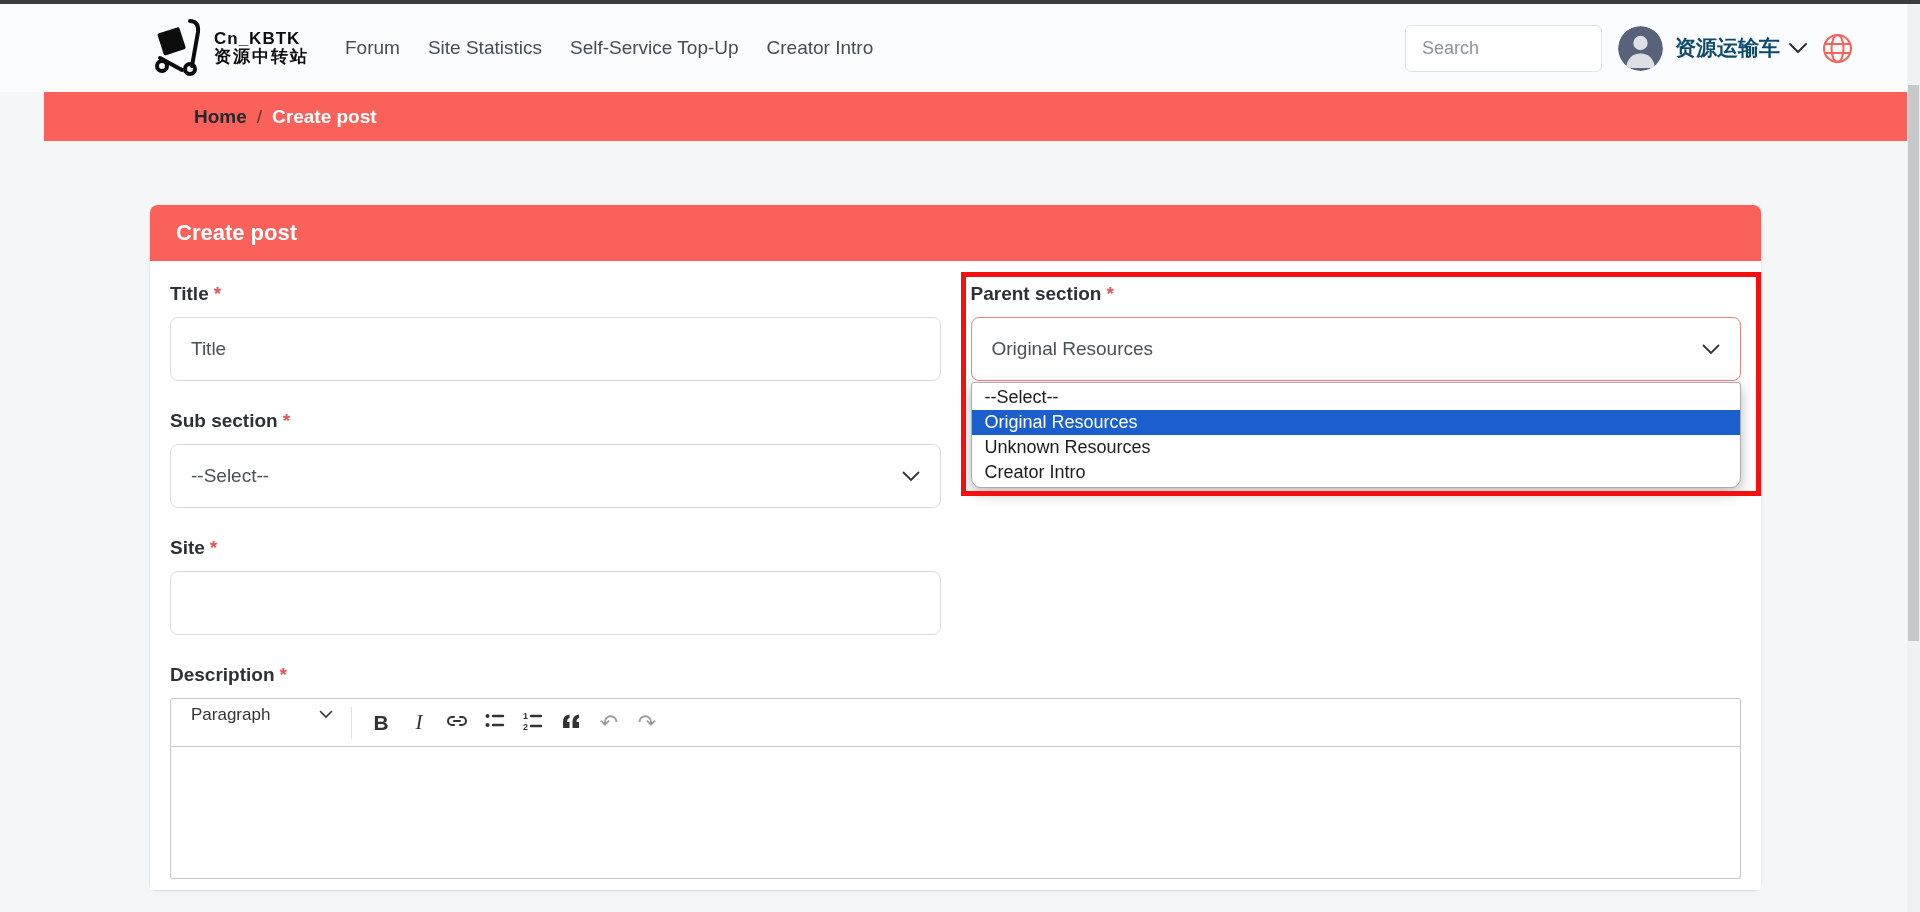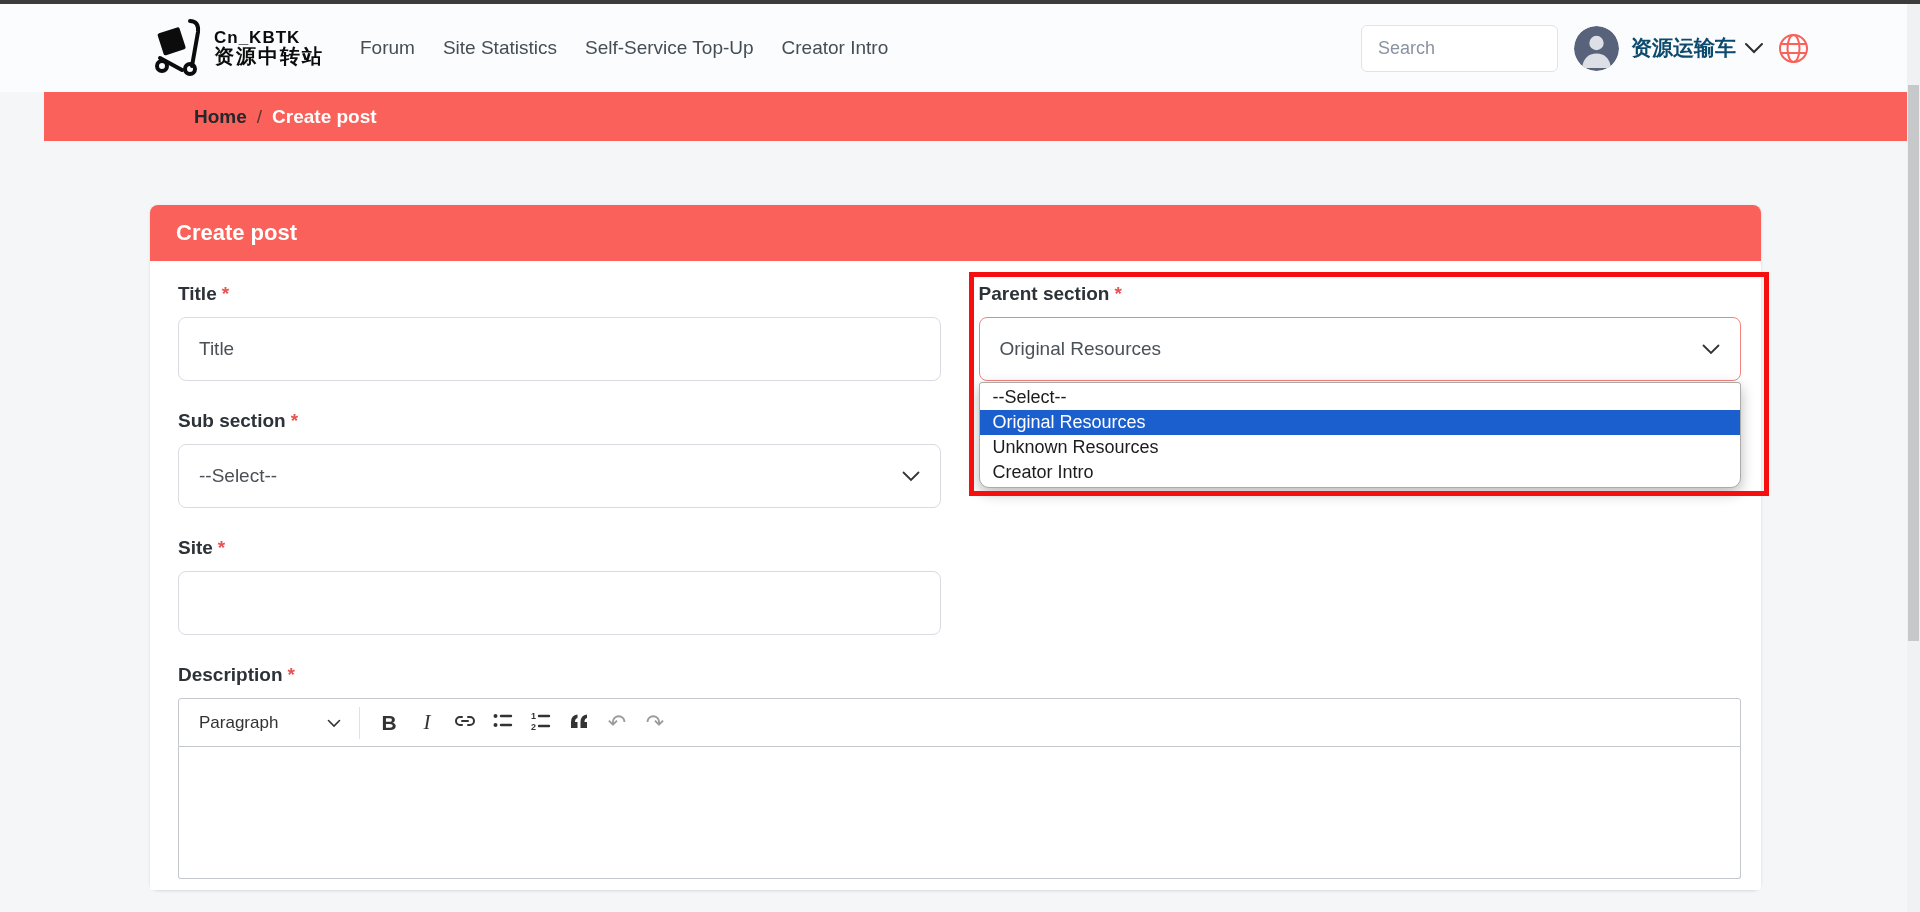--- a/index.html
+++ b/index.html
@@ -4,25 +4,25 @@
 <style>
   * { margin:0; padding:0; box-sizing:border-box; }
   html,body { width:1920px; height:912px; overflow:hidden;
     font-family:"Liberation Sans", sans-serif; background:#f5f6f8; }
 
   
   .top-strip { height:4px; background:#3c3c3c; width:100%; }
 
   
   .navbar { height:88px; background:#fbfcfd; display:flex; align-items:center;
-    padding-left:150px; padding-right:111px; position:relative; z-index:50; }
+    padding-left:150px; padding-right:67px; position:relative; z-index:50; }
   .logo { display:flex; align-items:center; gap:6px; cursor:pointer; }
   .logo-text { display:flex; flex-direction:column; line-height:1.05; }
   .logo-line1 { font-size:17px; font-weight:800; color:#0c0c0c; letter-spacing:1px; }
-  .logo-line2 { font-size:20px; font-weight:800; color:#0c0c0c; letter-spacing:2px; }
+  .logo-line2 { font-size:17px; font-weight:800; color:#0c0c0c; letter-spacing:2px; }
   .nav-links { display:flex; align-items:center; margin-left:22px; }
   .nav-link { font-size:19px; color:#454d55; padding:10px 14px; cursor:pointer; white-space:nowrap; }
   .nav-right { margin-left:auto; display:flex; align-items:center; }
   .search-input { width:197px; height:47px; border:1px solid #e0e4e9; border-radius:6px;
     padding:0 16px; font-size:18px; color:#495057; background:#fff; outline:none;
     font-family:"Liberation Sans", sans-serif; }
   .search-input::placeholder { color:#8a93a2; }
   .avatar { width:45px; height:45px; border-radius:50%; overflow:hidden; margin-left:16px;
     flex:0 0 auto; cursor:pointer; }
   .username { font-size:21px; font-weight:700; color:#0c4a6e; margin-left:12px; white-space:nowrap; }
@@ -39,21 +39,21 @@
 
   
   .page { position:relative; height:775px; }
   .card { width:1611px; margin:64px 0 0 150px; box-shadow:0 1px 3px rgba(0,0,0,.12); border-radius:8px; }
   .card-header { height:56px; background:#f9615a; border-radius:8px 8px 0 0;
     display:flex; align-items:center; padding-left:26px; }
   .card-title { color:#fff; font-size:22px; font-weight:700; }
   .card-body { background:#fff; height:629px; padding:21px 20px 0 20px; border-radius:0 0 3px 3px; }
 
   .form-grid { display:grid; grid-template-columns:1fr 1fr; column-gap:30px; row-gap:28px; }
-  .group { position:relative;margin-left:8px; }
+  .group { position:relative; }
   .group-label { display:block; font-size:19px; font-weight:700; color:#2c3237;
     height:24px; line-height:24px; margin-bottom:11px; }
   .req { color:#e55353; margin-left:5px; font-weight:700; }
 
   .control, .text-input { width:100%; height:64px; border:1px solid #d8dbe0; border-radius:8px;
     background:#fff; font-size:19px; color:#495057; padding:0 20px;
     font-family:"Liberation Sans", sans-serif; }
   .text-input { outline:none; }
   .text-input::placeholder { color:#495057; }
   .select-box { display:flex; align-items:center; cursor:pointer; position:relative; }
@@ -77,21 +77,21 @@
     border:1px solid #cfd4d9; border-radius:8px; display:flex; align-items:center;
     padding:0 20px; font-size:19px; color:#4a5056; overflow:hidden; }
   .file-btn { position:absolute; right:0; top:0; bottom:0; width:133px; background:#e05d56;
     color:#fff; font-size:18px; display:flex; align-items:center; justify-content:center;
     border-radius:0 8px 8px 0; cursor:pointer; }
 
   
   .desc-group { grid-column:1 / -1; }
   .rte-toolbar { height:49px; border:1px solid #c4c7cc; border-radius:3px 3px 0 0;
     background:#fff; display:flex; align-items:center; padding:0 10px; }
-  .rte-para { display:flex; align-items:center; justify-content:space-between;
+  .rte-para { display:flex; justify-content:space-between;
     width:160px; padding:0 8px 0 10px; height:36px; cursor:pointer; }
   .rte-para-label { font-size:17px; color:#333; }
   .rte-divider { width:1px; height:32px; background:#dfe1e4; margin:0 10px; }
   .rte-btn { width:38px; height:36px; display:flex; align-items:center; justify-content:center;
     cursor:pointer; border-radius:4px; }
   .rte-bold { font-size:21px; font-weight:800; color:#333; }
   .rte-italic { font-size:21px; font-style:italic; color:#333; font-family:"Liberation Serif", serif; }
   .rte-arrow { font-size:22px; color:#9b9b9b; line-height:1; }
   .rte-body { height:132px; border:1px solid #c4c7cc; border-top:none; background:#fff;
     border-radius:0 0 3px 3px; outline:none; padding:14px 18px; font-size:19px; color:#333; }

